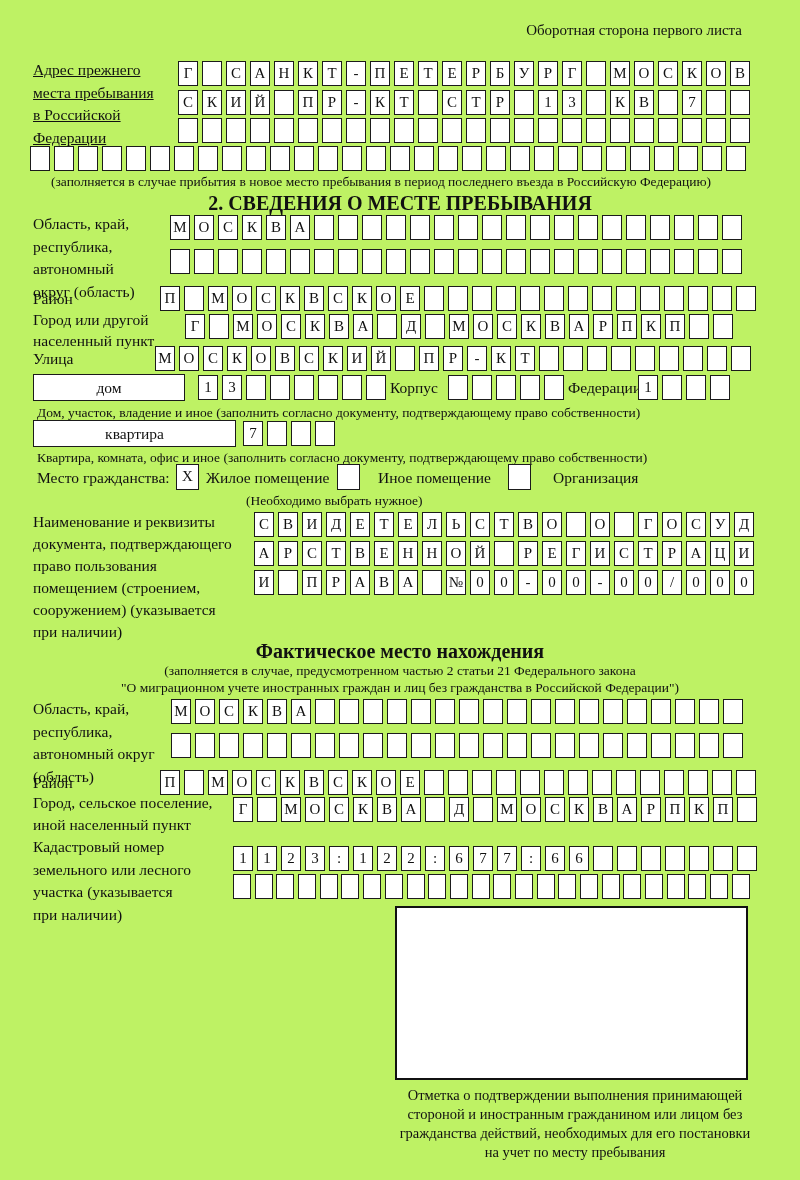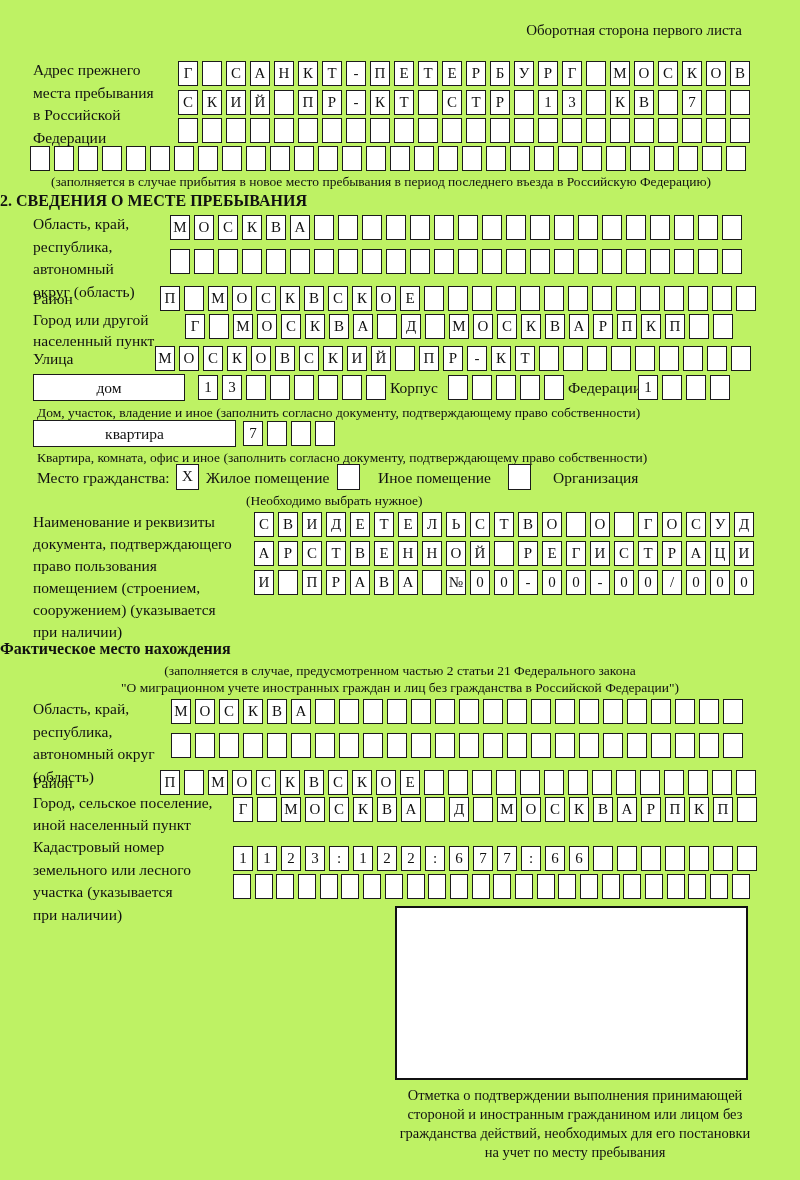--- a/index.html
+++ b/index.html
@@ -3,21 +3,21 @@
 <meta charset="utf-8">
 <style>
   html,body{margin:0;padding:0;background:#fff;}
   .page{
     position:relative;width:800px;height:1180px;background:#bef264;
     font-family:"Liberation Serif", serif;color:#111;overflow:hidden;
   }
   .abs{position:absolute;}
   .lbl{font-size:15.5px;line-height:22.5px;white-space:nowrap;}
   .cap{font-size:13.5px;line-height:17px;}
-  .title{font-weight:bold;font-size:16px;text-align:left;white-space:nowrap;}
+  .title{font-weight:bold;font-size:20px;text-align:center;white-space:nowrap;}
   .boxrow{display:flex;gap:4px;}
   .boxrow.sm{gap:3.7px;}
   .cbox{
     display:inline-block;box-sizing:border-box;flex:0 0 auto;
     width:20px;height:25px;border:1.6px solid #1b1b1b;
     font-size:15px;line-height:22px;text-align:center;background:#fff;
   }
   .sm .cbox{width:18px;}
   .widebox{
     box-sizing:border-box;border:1.6px solid #1b1b1b;height:27px;
@@ -31,21 +31,21 @@
   .bigbox{box-sizing:border-box;border:2px solid #111;background:#fff;}
   .ctr{text-align:center;}
 </style>
 </head>
 <body>
 
 <div class="page">
 
   <div class="abs" style="top:22px;right:58px;font-size:15px;">Оборотная сторона первого листа</div>
 
-  <div class="abs lbl" style="left:33px;top:59px;">Адрес прежнего<br>места пребывания<br>в Российской<br>Федерации</div>
+  <div class="abs lbl" style="left:33px;top:59px;text-decoration:underline;">Адрес прежнего<br>места пребывания<br>в Российской<br>Федерации</div>
   <div class="abs boxrow" style="left:178px;top:61px;">
       <span class="cbox">Г</span>
       <span class="cbox"></span>
       <span class="cbox">С</span>
       <span class="cbox">А</span>
       <span class="cbox">Н</span>
       <span class="cbox">К</span>
       <span class="cbox">Т</span>
       <span class="cbox">-</span>
       <span class="cbox">П</span>

